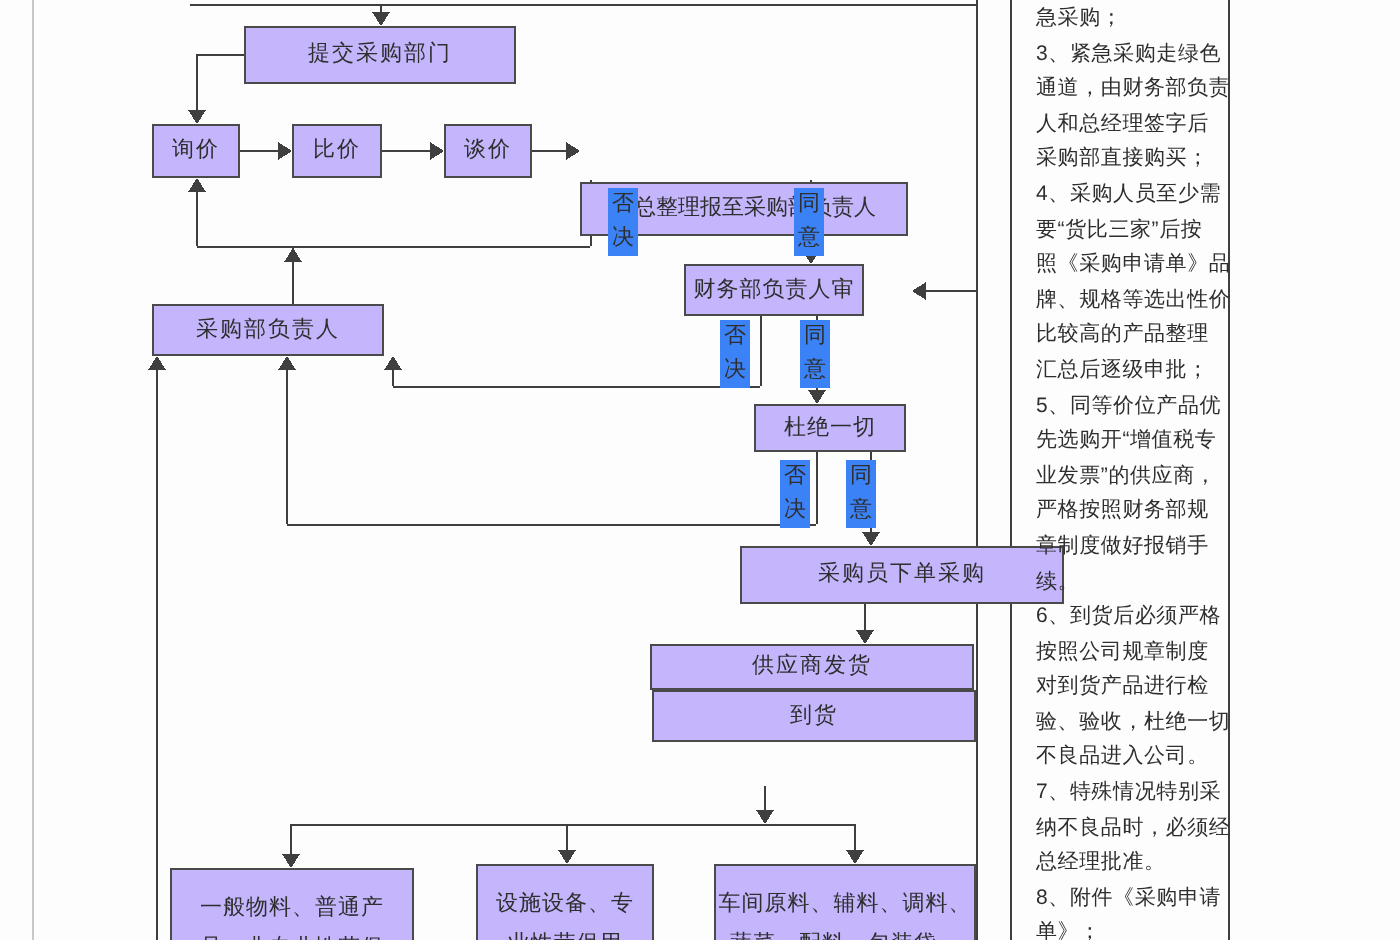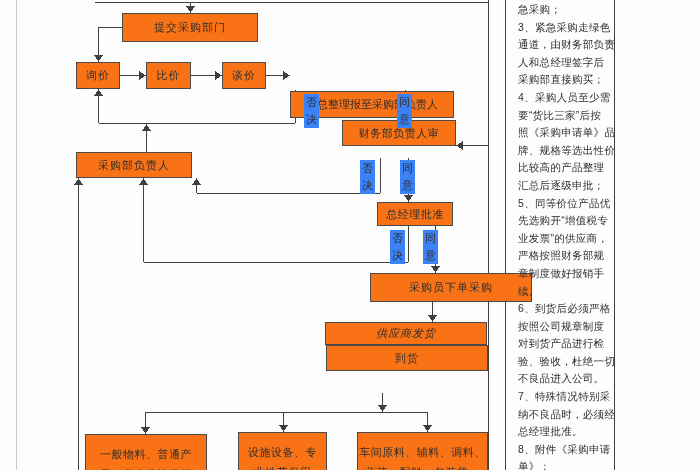--- a/index.html
+++ b/index.html
@@ -1,32 +1,32 @@
 <!DOCTYPE html>
 <html><head>
 <meta charset="utf-8">
 <style>
   html,body{margin:0;padding:0;background:#fdfdfd;}
   .page{position:relative;width:700px;height:470px;overflow:hidden;background:#fdfdfd;
         font-family:"Liberation Sans",sans-serif;color:#2e2e2e;}
   .connectors{position:absolute;left:0;top:0;z-index:1;}
-  .node{position:absolute;z-index:2;background:#f97316;border:1px solid #4a4a4a;
+  .node{position:absolute;z-index:2;background:#c4b5fd;border:1px solid #4a4a4a;
         display:flex;align-items:center;justify-content:center;text-align:center;
         font-size:11px;letter-spacing:1px;line-height:15px;box-sizing:border-box;color:#2e2e2e;}
   .node.multi{white-space:pre-line;line-height:20px;letter-spacing:0.5px;align-items:flex-start;padding-top:9px;}
   .n-submit{left:122px;top:13px;width:136px;height:29px;}
   .n-inquiry{left:76px;top:62px;width:44px;height:27px;}
   .n-compare{left:146px;top:62px;width:45px;height:27px;}
   .n-negotiate{left:222px;top:62px;width:44px;height:27px;}
   .n-summarize{left:290px;top:63px;width:164px;height:27px;letter-spacing:0;margin-top:28px;}
   .n-dept-head{left:76px;top:152px;width:116px;height:26px;}
-  .n-finance{left:342px;top:120px;width:114px;height:26px;letter-spacing:0.5px;}
+  .n-finance{left:342px;top:132px;width:90px;height:26px;letter-spacing:0.5px;}
   .n-gm{left:377px;top:202px;width:76px;height:24px;letter-spacing:0.5px;}
   .n-order{left:323px;top:273px;width:162px;height:29px;margin-left:47px;}
-  .n-ship{left:325px;top:322px;width:162px;height:23px;font-style:italic;}
+  .n-ship{left:325px;top:322px;width:162px;height:23px;}
   .n-arrive{left:326px;top:345px;width:162px;height:26px;}
   .n-cat1{left:85px;top:434px;width:122px;height:64px;}
   .n-cat2{left:238px;top:432px;width:89px;height:64px;}
   .n-cat3{left:357px;top:432px;width:131px;height:64px;letter-spacing:0;}
   .dlabel{position:absolute;z-index:3;width:13px;font-size:11px;line-height:17px;
           background:#3b82f6;text-align:center;word-break:break-all;color:#2e2e2e;padding:0 1px;}
   .d-rej1{left:304px;top:94px;}
   .d-agr1{left:397px;top:94px;}
   .d-rej2{left:360px;top:160px;}
   .d-agr2{left:400px;top:160px;}
@@ -106,21 +106,21 @@
     </g>
   </svg>
 
   <div class="node n-submit">提交采购部门</div>
   <div class="node n-inquiry">询价</div>
   <div class="node n-compare">比价</div>
   <div class="node n-negotiate">谈价</div>
   <div class="node n-summarize">汇总整理报至采购部负责人</div>
   <div class="node n-dept-head">采购部负责人</div>
   <div class="node n-finance">财务部负责人审</div>
-  <div class="node n-gm">总经理批准</div>
+  <div class="node n-gm">杜绝一切</div>
   <div class="node n-order">采购员下单采购</div>
   <div class="node n-ship">供应商发货</div>
   <div class="node n-arrive">到货</div>
   <div class="node multi n-cat1">一般物料、普通产
 品、非专业性劳保
 用品</div>
   <div class="node multi n-cat2">设施设备、专
 业性劳保用
 品</div>
   <div class="node multi n-cat3">车间原料、辅料、调料、

